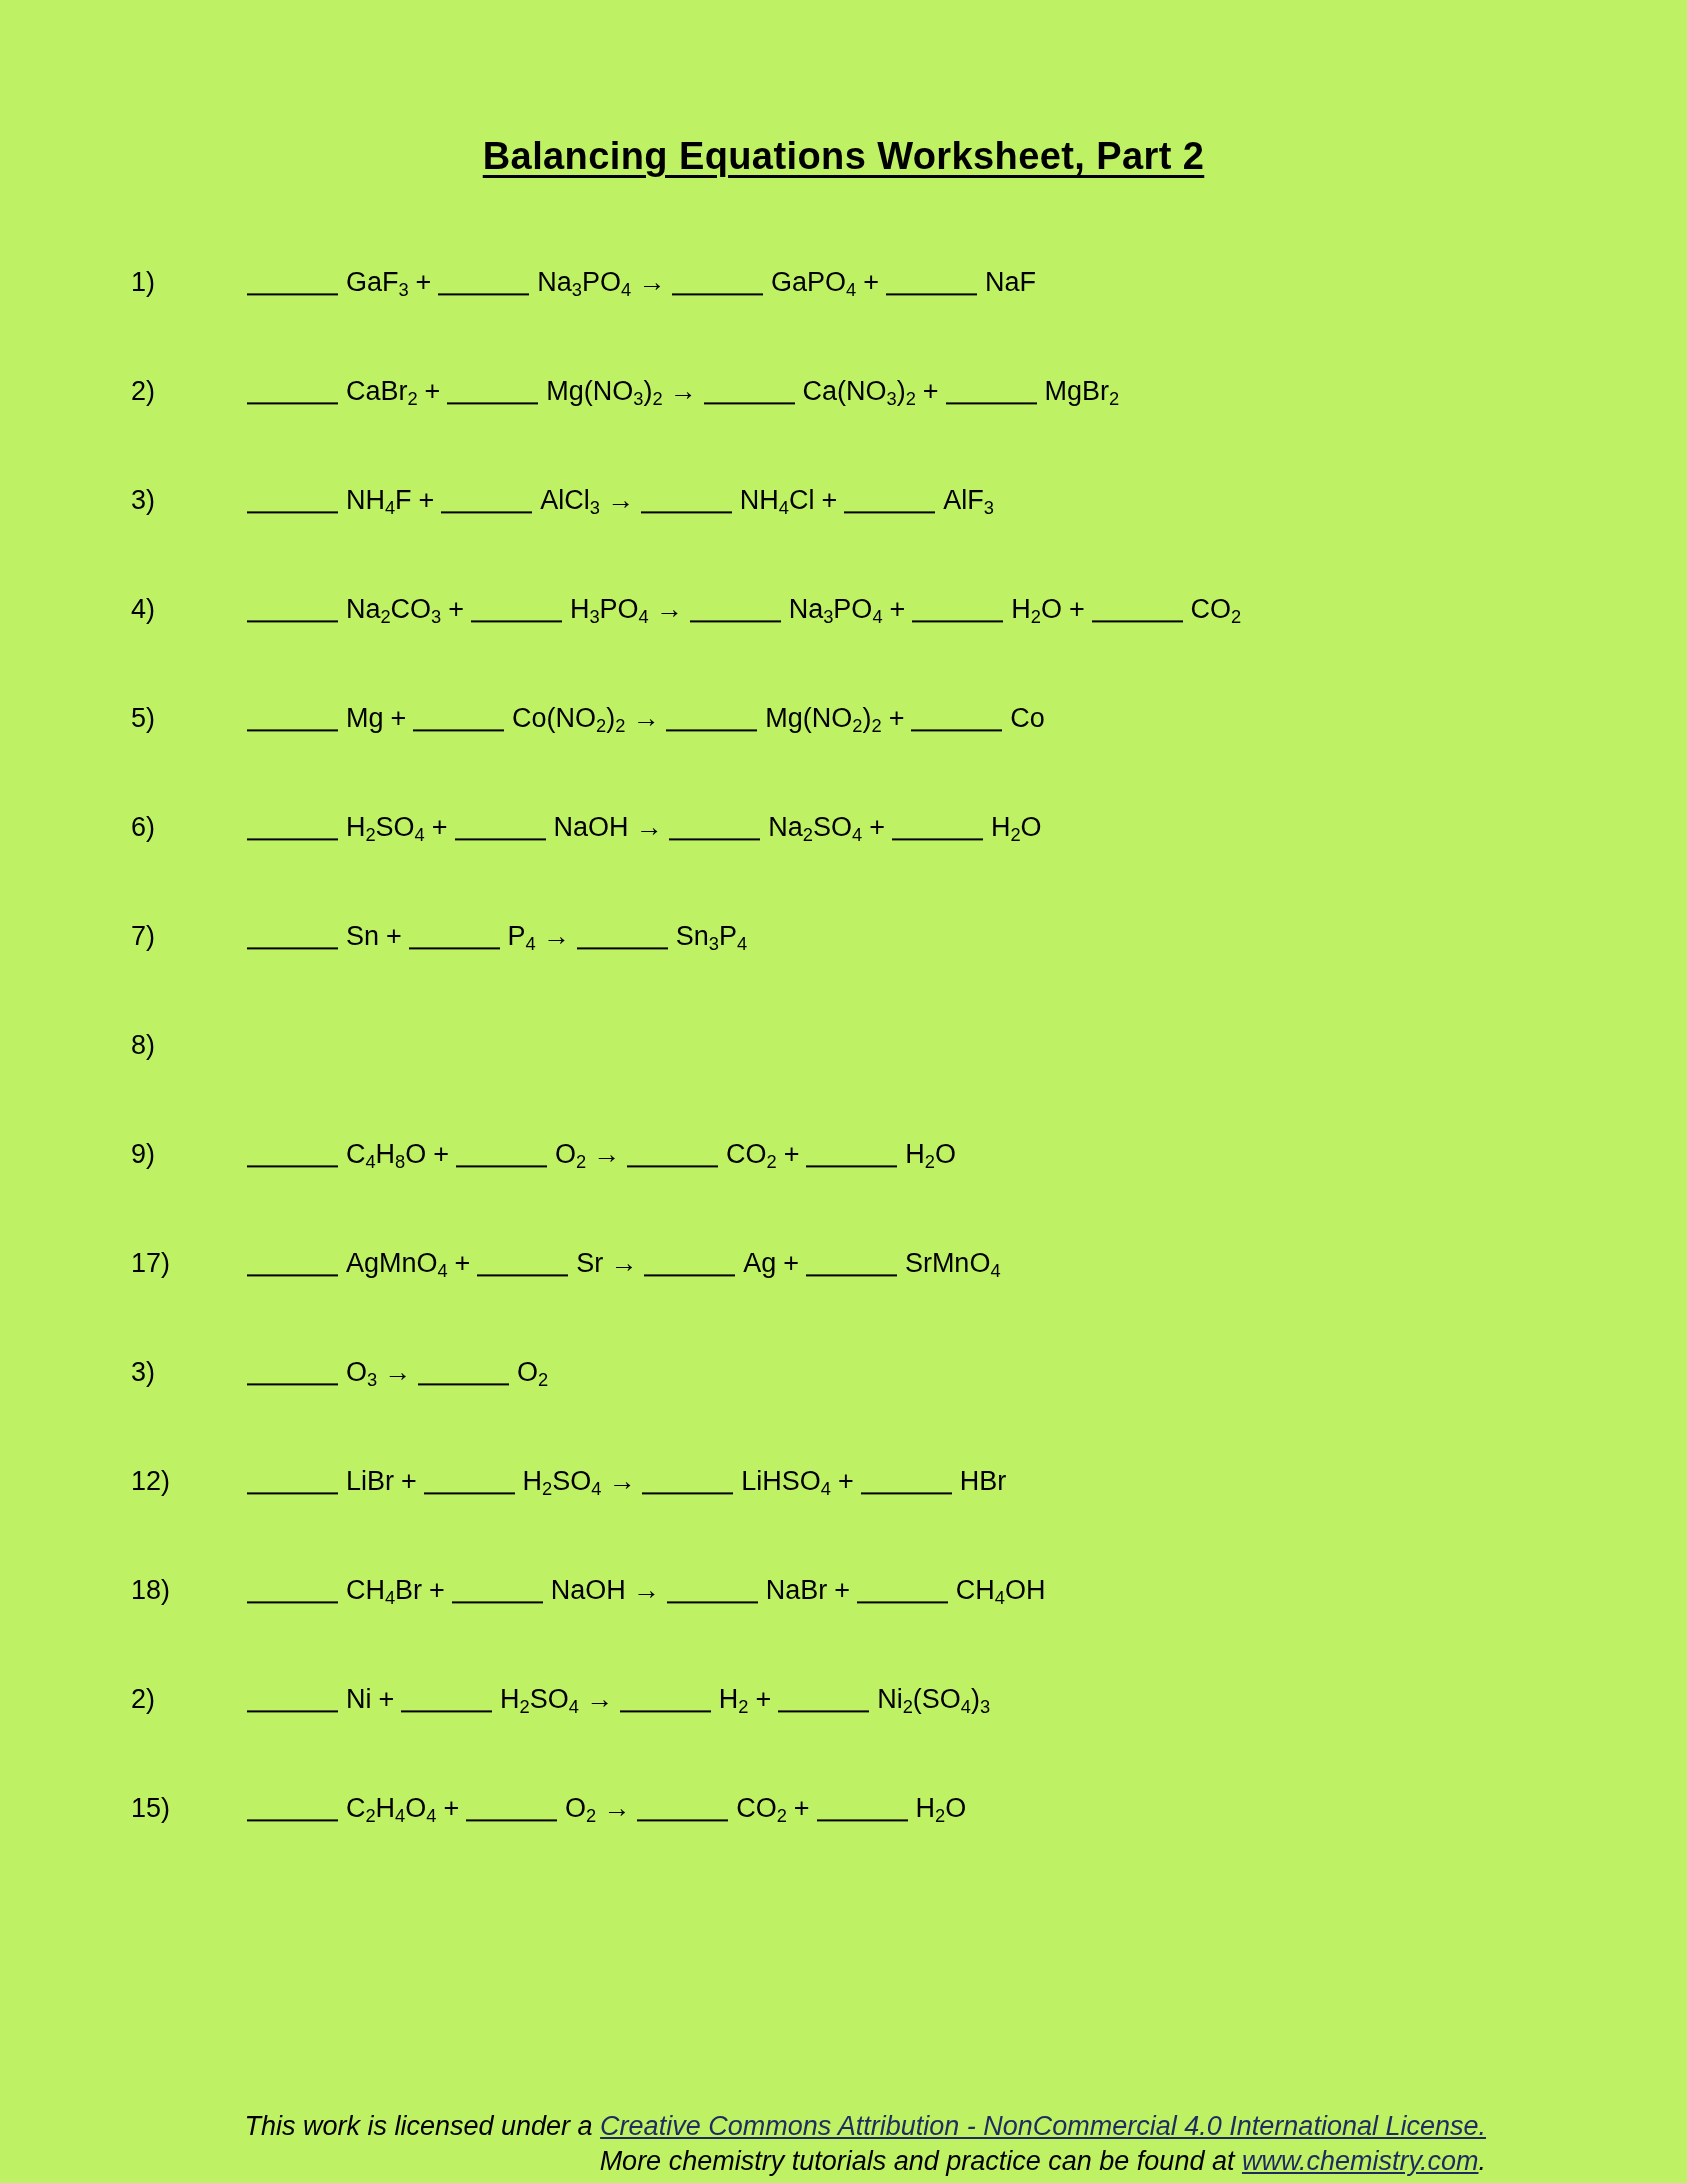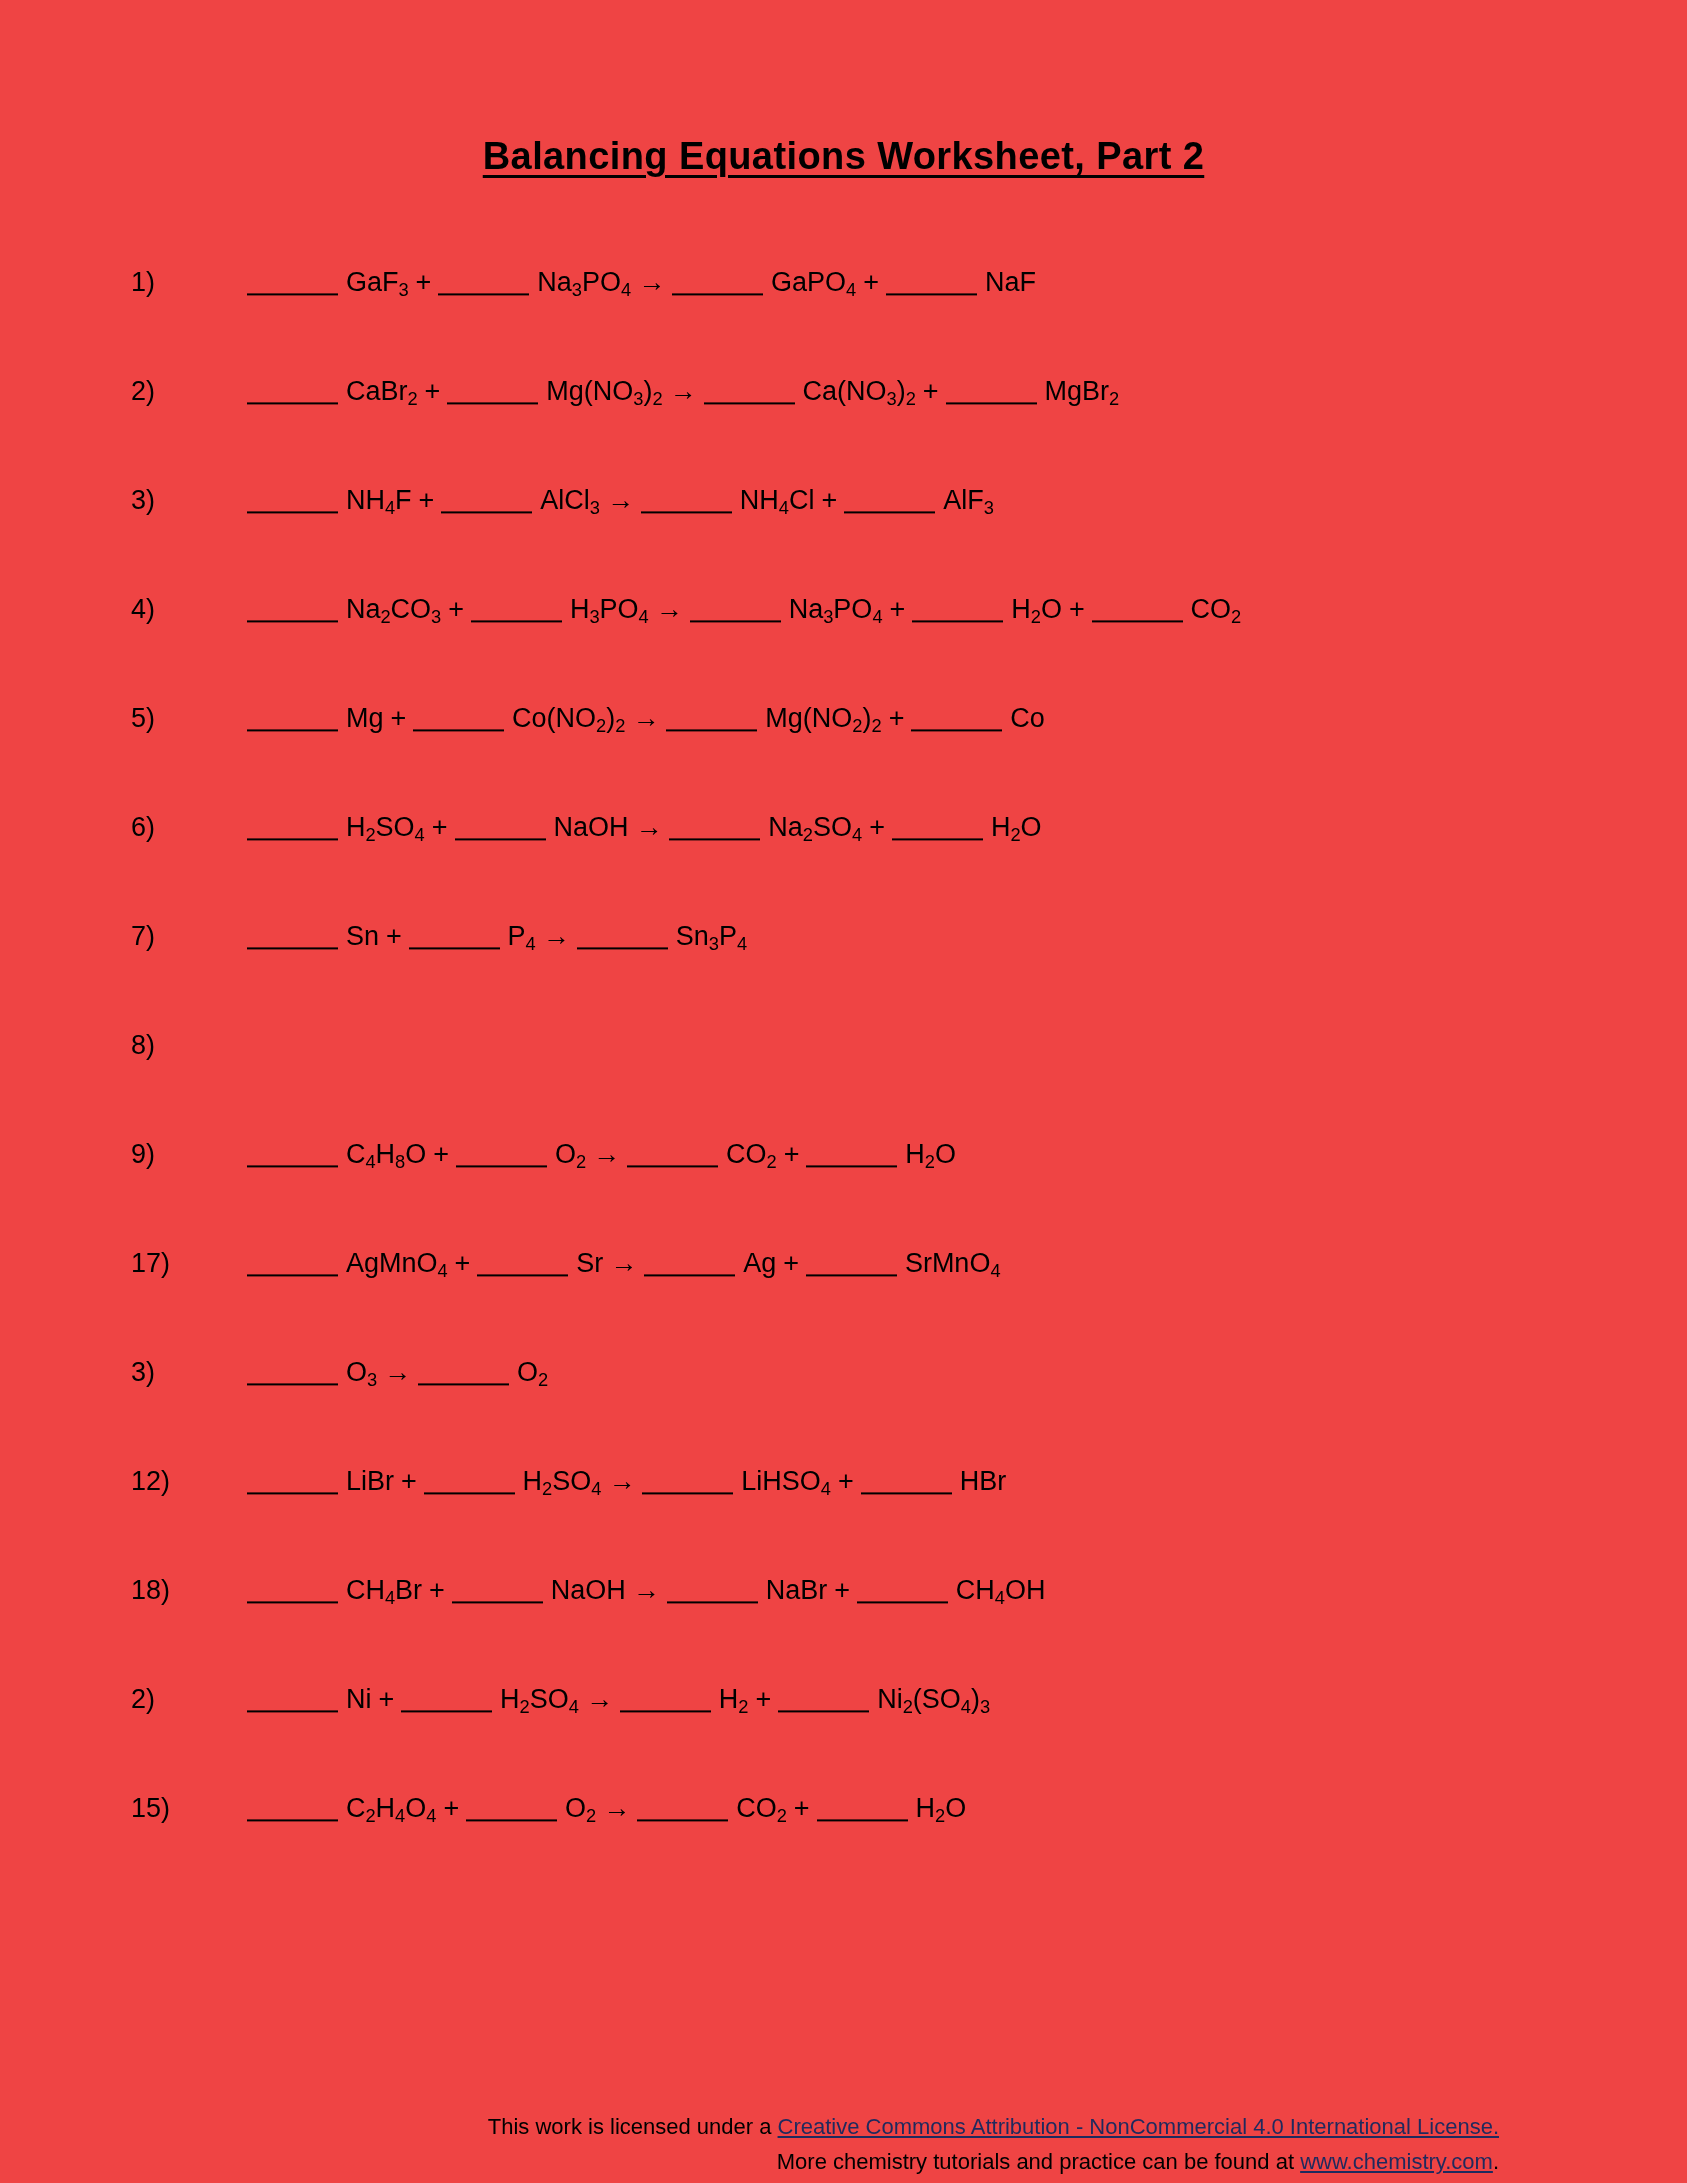--- a/index.html
+++ b/index.html
@@ -1,21 +1,21 @@
 <!DOCTYPE html>
 <html style="font-size:14px"><head>
 <meta charset="utf-8">
 <style>
   * { margin: 0; padding: 0; box-sizing: border-box; }
   html, body { background: #ffffff; }
   .page {
     position: relative;
     width: 1687px;
     height: 2184px;
-    background: #ef4444;
+    background: #bef264;
     color: #000000;
     font-family: "Liberation Sans", sans-serif;
     padding: 135px 131px 0 131px;
     overflow: hidden;
   }
   .title {
     text-align: center;
     font-size: 38px;
     font-weight: bold;
     letter-spacing: 0.4px;
@@ -46,24 +46,25 @@
     transform: translateY(4.4px);
   }
   .op { padding: 0 7px; }
   .formula sub {
     font-size: 18.3px;
     vertical-align: -5.2px;
     line-height: 0;
   }
   .footer {
     position: absolute;
-    right: 188px;
+    right: 201px;
     bottom: 5.2px;
     text-align: right;
-    font-size: 22px;
+    font-style: italic;
+    font-size: 27px;
     line-height: 35px;
     color: #000000;
   }
   .footer a {
     text-decoration: underline;
     cursor: pointer;
   }
 </style>
 </head>
 <body>

